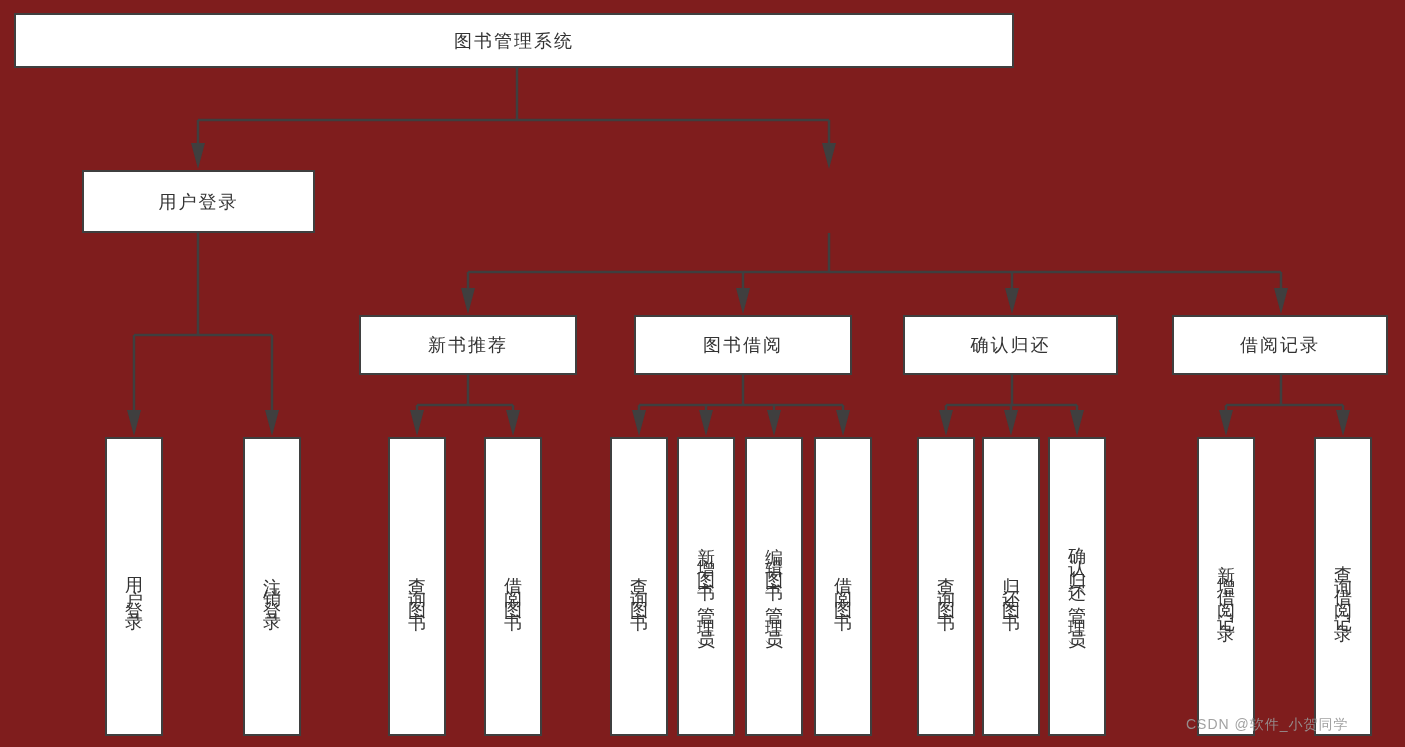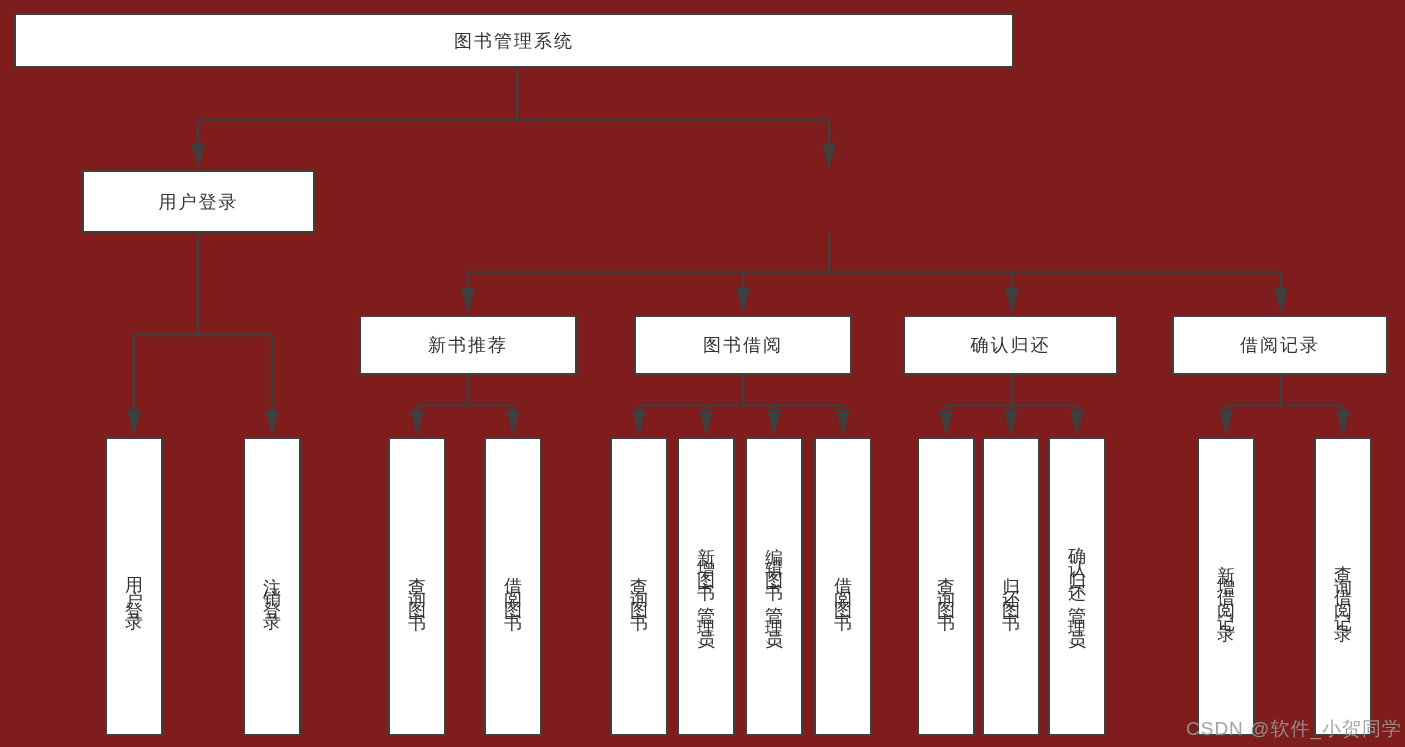--- a/index.html
+++ b/index.html
@@ -15,21 +15,21 @@
     display:flex;align-items:center;justify-content:center;
     font-size:18px;letter-spacing:2px;color:#333333;
   }
   .leaf{top:437px;width:58px;height:299px;}
   .vtext{
     writing-mode:vertical-rl;text-orientation:mixed;
     letter-spacing:12px;line-height:1;white-space:nowrap;
   }
   .watermark{
     position:absolute;left:1186px;top:716px;
-    font-size:19px;letter-spacing:1px;color:rgba(152,152,152,0.9);z-index:5;
+    font-size:14px;letter-spacing:1px;color:rgba(152,152,152,0.9);z-index:5;
     white-space:nowrap;
   }
 </style>
 </head>
 <body>
 
 <div class="stage">
 
   <svg class="connectors" viewBox="0 0 1405 747">
     <g>

